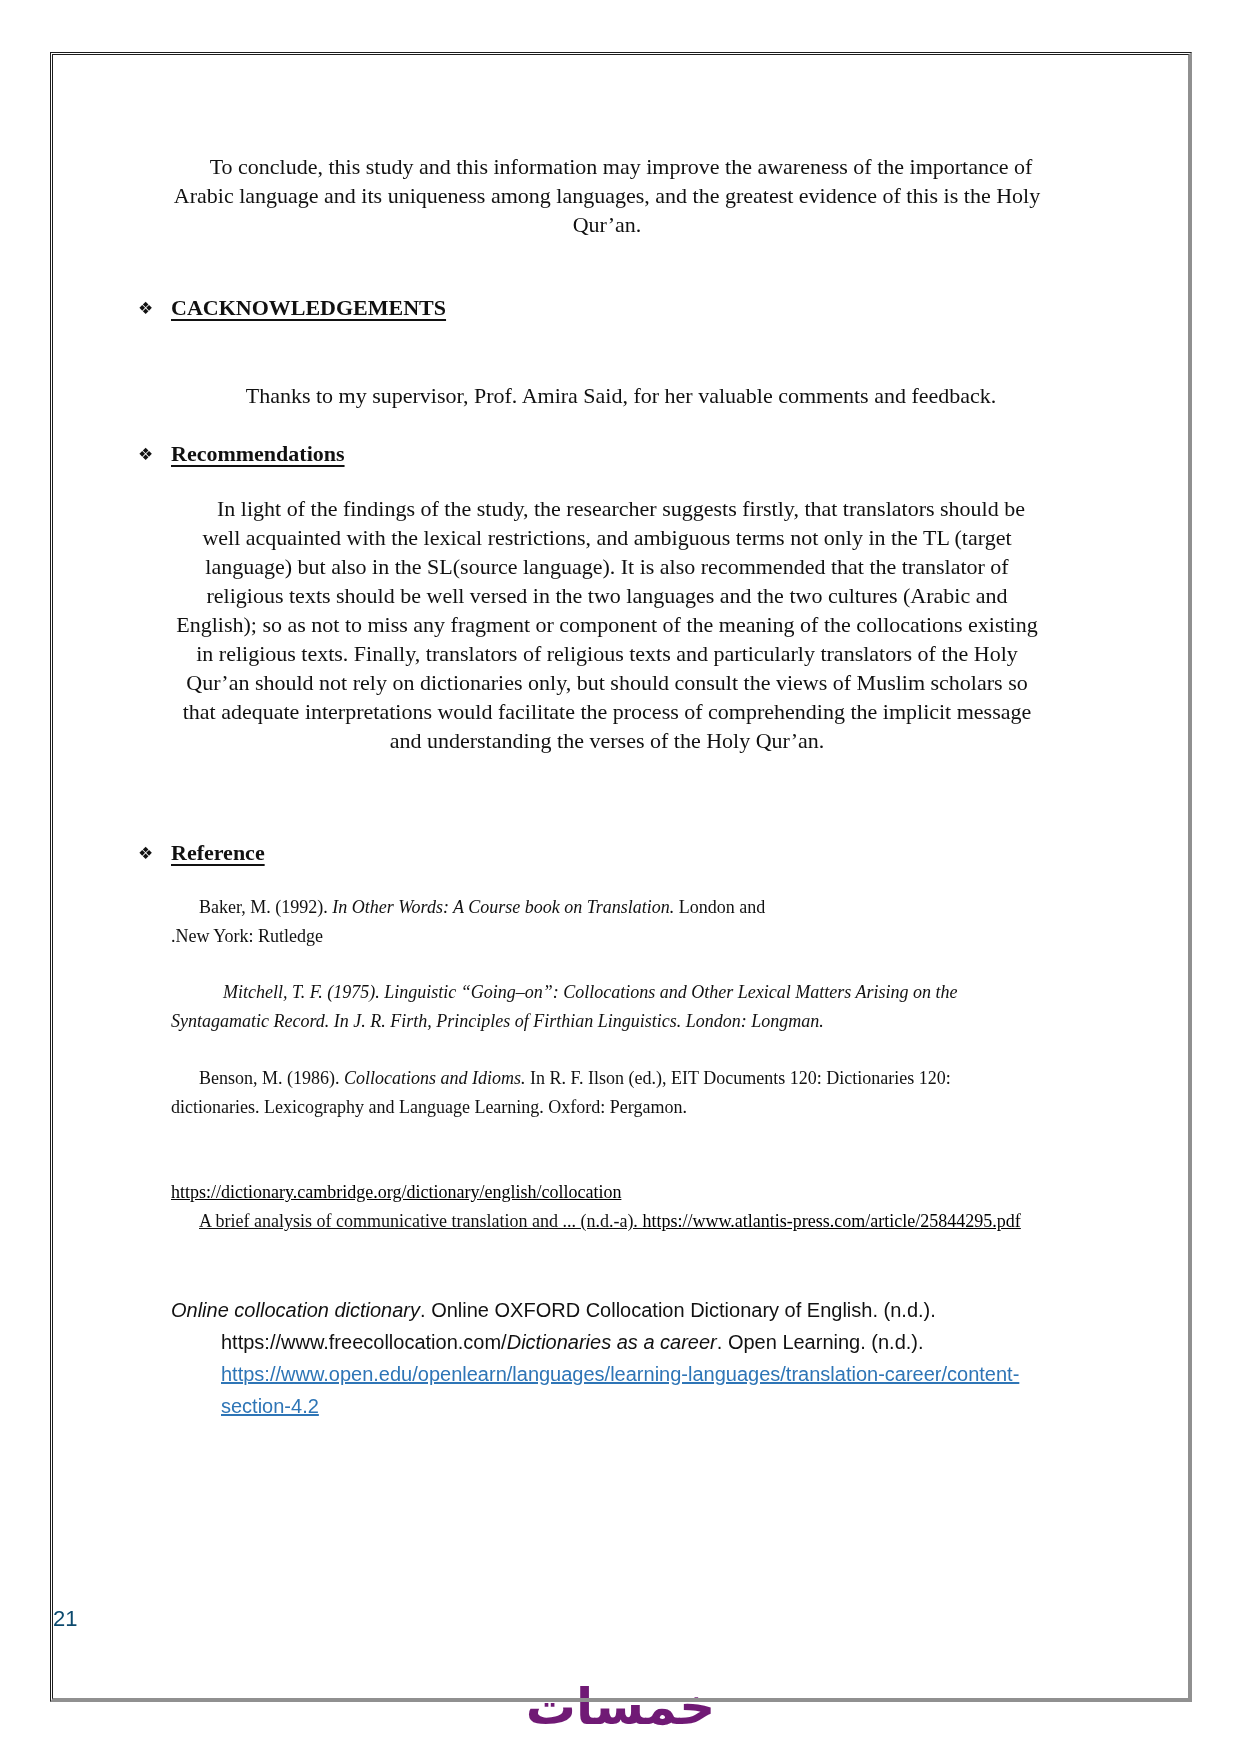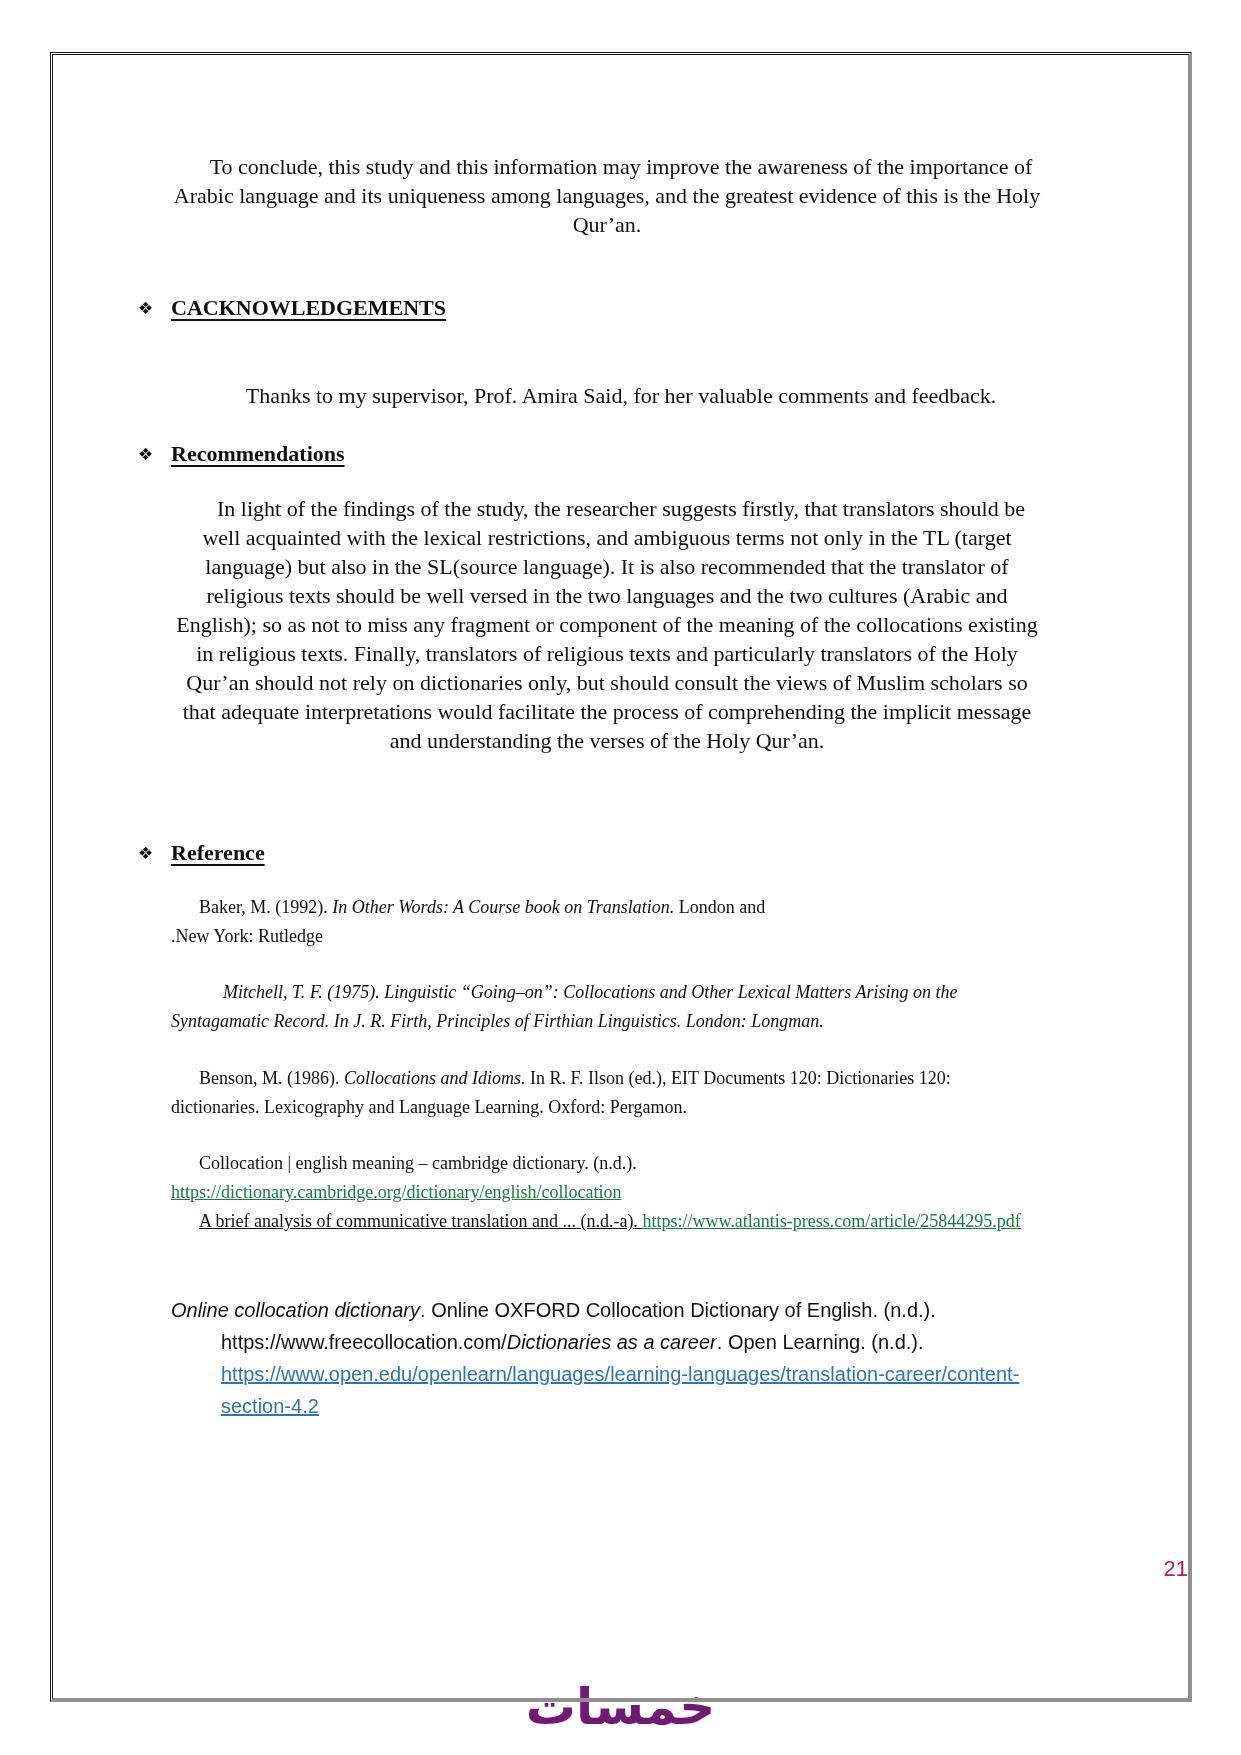--- a/index.html
+++ b/index.html
@@ -71,48 +71,48 @@
     text-underline-offset: 4px;
   }
   .ref {
     margin: 0;
     font-size: 18px;
     line-height: 29px;
     text-indent: 28px;
   }
   .ref.indent-lg { text-indent: 52px; font-style: italic; }
   .link {
-    color: #15803d;
+    color: #000000;
     text-decoration: underline;
     cursor: pointer;
     overflow-wrap: break-word;
   }
   .ref-sans {
     margin: 0;
     font-family: "Liberation Sans", sans-serif;
     font-size: 20px;
     line-height: 32px;
     padding-left: 50px;
     text-indent: -50px;
   }
   .link-sans {
     color: #2e75b6;
     text-decoration: underline;
     cursor: pointer;
     overflow-wrap: break-word;
   }
   .page-number {
     position: absolute;
-    top: 1501px;
+    top: 1551px;
     left: 0;
     right: 0;
-    text-align: right;
+    text-align: left;
     font-family: "Liberation Sans", sans-serif;
     font-size: 22px;
-    color: #be185d;
+    color: #0c4a6e;
   }
   em { font-style: italic; }
 </style>
 </head>
 <body>
 
 <div class="watermark">خمسات</div>
 
 <div class="frame">
   <div class="content">
@@ -143,21 +143,21 @@
       <span>.New York: Rutledge</span>
     </p>
 
     <p class="ref indent-lg" style="margin-top:27px;">Mitchell, T. F. (1975). Linguistic “Going–on”: Collocations and Other Lexical Matters Arising on the Syntagamatic Record. In J. R. Firth, Principles of Firthian Linguistics. London: Longman.</p>
 
     <p class="ref" style="margin-top:28px;">
       <span>Benson, M. (1986). </span><em>Collocations and Idioms.</em><span> In R. F. Ilson (ed.), EIT Documents 120: Dictionaries 120: dictionaries. Lexicography and Language Learning. Oxford: Pergamon.</span>
     </p>
 
     <p class="ref" style="margin-top:27px;">
-      <span>Collocation | english meaning – cambridge dictionary. (n.d.).</span><br>
+      <br>
       <a class="link">https://dictionary.cambridge.org/dictionary/english/collocation</a>
     </p>
 
     <p class="ref" style="text-decoration:underline;">
       <span>A brief analysis of communicative translation and ... (n.d.-a). </span><a class="link">https://www.atlantis-press.com/article/25844295.pdf</a>
     </p>
 
     <div class="ref-sans" style="margin-top:58px;">
       <em>Online collocation dictionary</em><span>. Online OXFORD Collocation Dictionary of English. (n.d.).</span><br>
       <span>https://www.freecollocation.com/</span><em>Dictionaries as a career</em><span>. Open Learning. (n.d.).</span><br>

